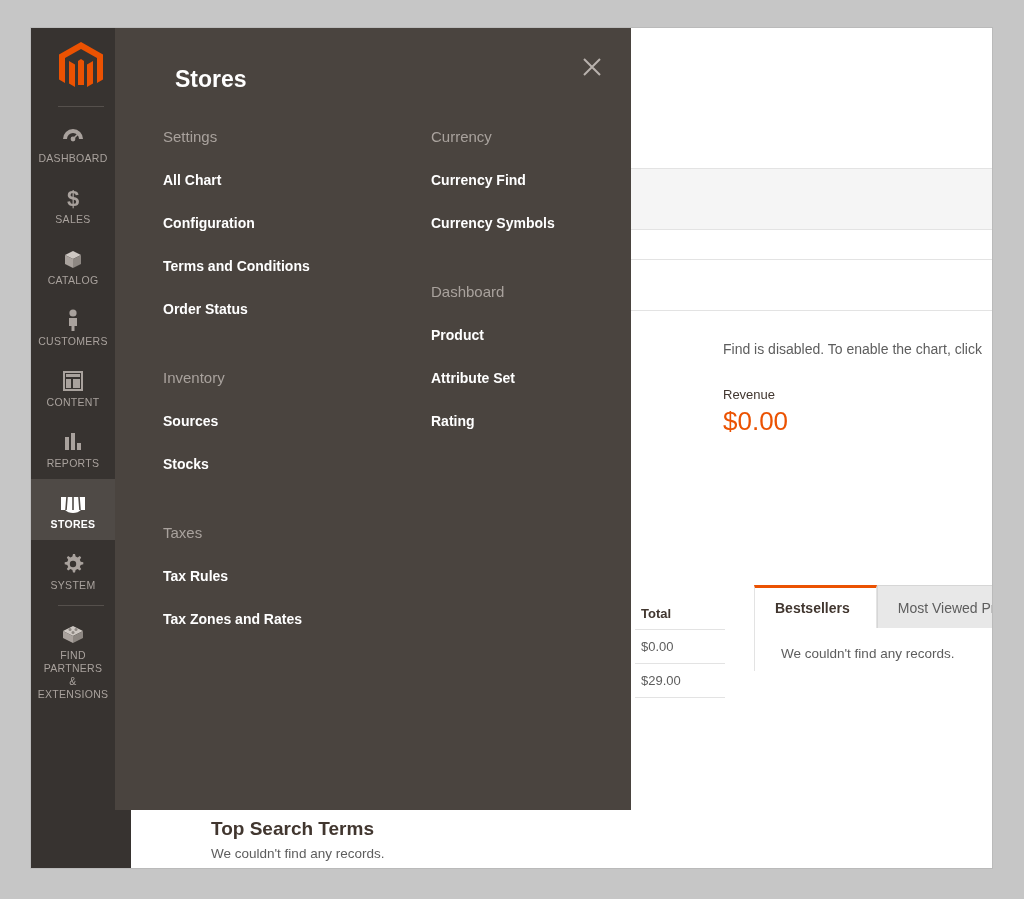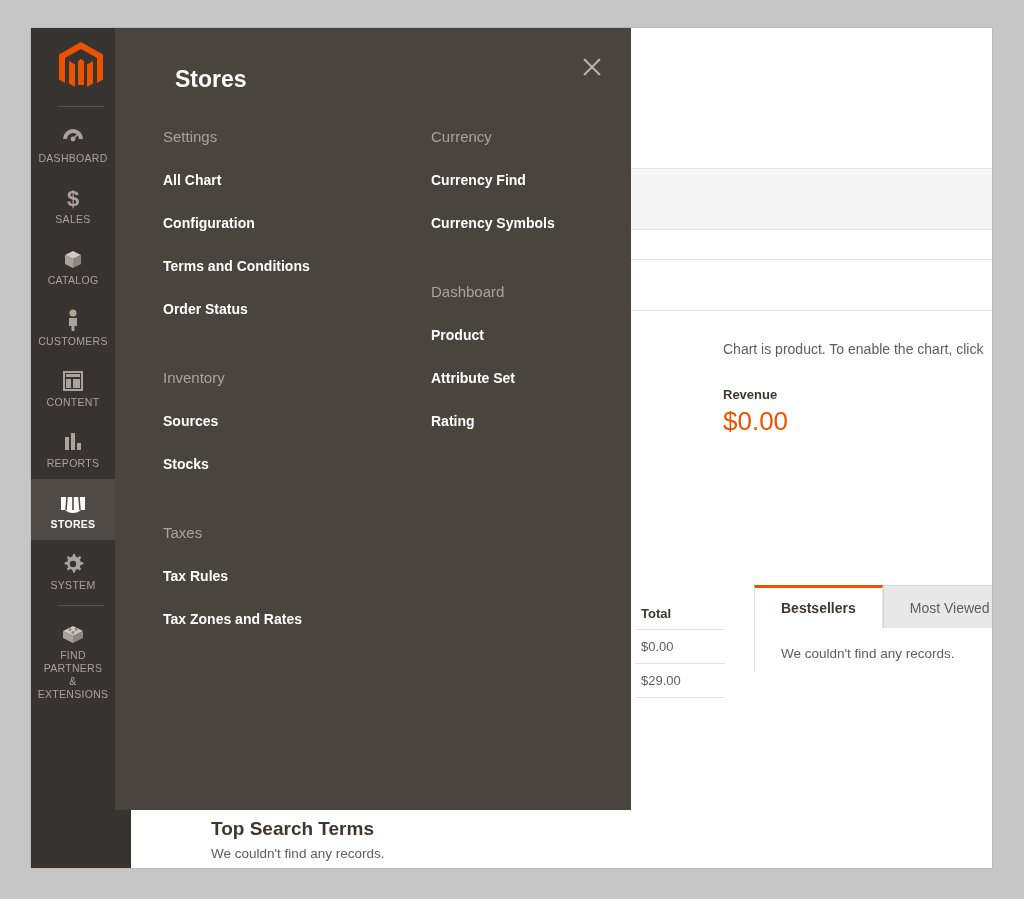--- a/index.html
+++ b/index.html
@@ -105,21 +105,21 @@
     padding: 30px 0 0 608px;
     white-space: nowrap;
   }
   .chart-disabled-note {
     font-size: 14px;
     color: #5d5d5d;
     white-space: nowrap;
   }
   .revenue-block { margin-top: 30px; }
   .revenue-label {
-    font-size: 13px; font-weight: bold; color: #41362f;
+    font-size: 13px; font-weight: normal; color: #41362f;
     margin-bottom: 4px;
   }
   .revenue-value {
     font-size: 26px; color: #eb5202; font-weight: normal;
   }
 
   
   #totals-col {
     position: absolute;
     left: 520px;
@@ -137,21 +137,21 @@
     padding: 9px 6px; border-bottom: 1px solid #e3e3e3;
   }
 
   
   #tabs-wrap {
     position: absolute;
     left: 639px; top: 557px;
   }
   .tabs-row { display: flex; align-items: flex-end; }
   .tab {
-    padding: 14px 26px 12px 26px;
+    padding: 14px 26px 12px 20px;
     font-size: 14px;
     background: #e8e8e8;
     border: 1px solid #d6d6d6;
     border-bottom: none;
     color: #5d5d5d;
     cursor: pointer;
     white-space: nowrap;
   }
   .tab.active {
     background: #ffffff;
@@ -243,21 +243,21 @@
 <div id="app-shell">
 
   <div id="content">
     <div id="content-topblank"></div>
     <div id="content-grayband"></div>
     <div id="content-whiteband"></div>
 
     <div class="dash-desc">ur dynamic product, order, and customer reports tailored t</div>
 
     <div id="chart-area">
-      <div class="chart-disabled-note">Chart is product. To enable the chart, click</div>
+      <div class="chart-disabled-note">Find is disabled. To enable the chart, click</div>
       <div class="revenue-block">
         <div class="revenue-label">Revenue</div>
         <div class="revenue-value">$0.00</div>
       </div>
     </div>
 
     <div id="totals-col">
       <div class="th">Total</div>
       <div class="td">$0.00</div>
       <div class="td">$29.00</div>

